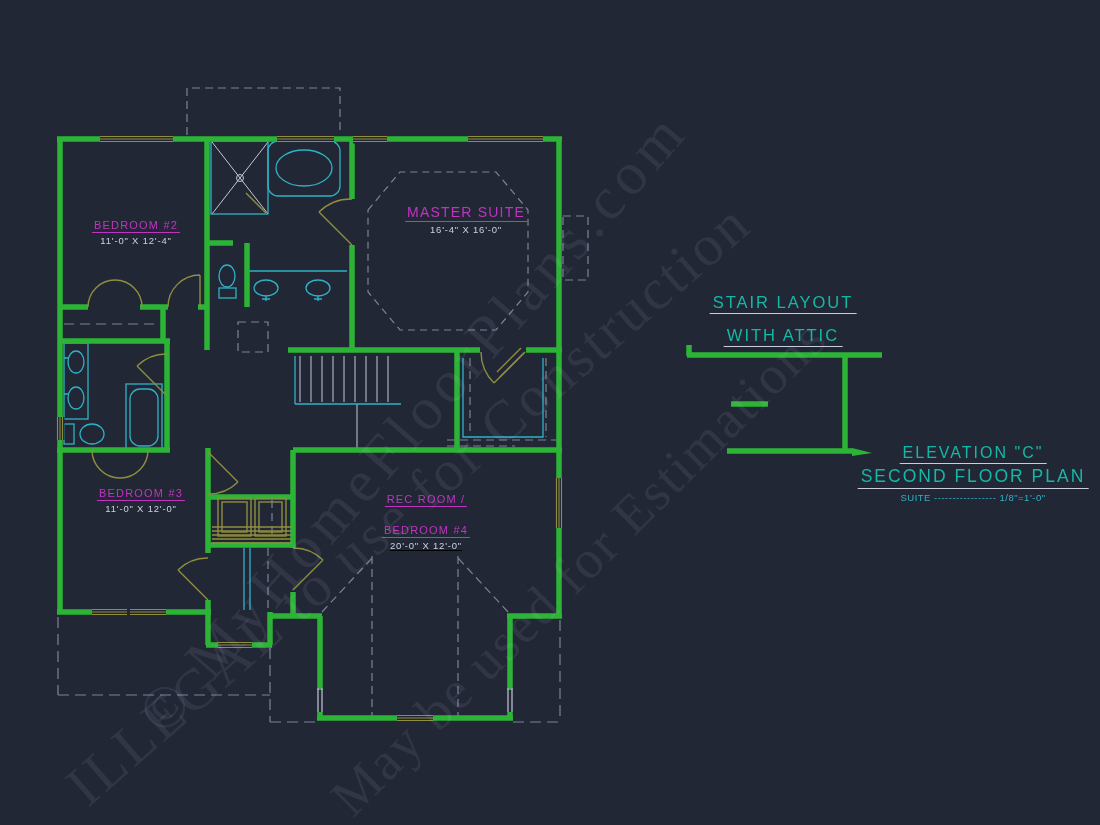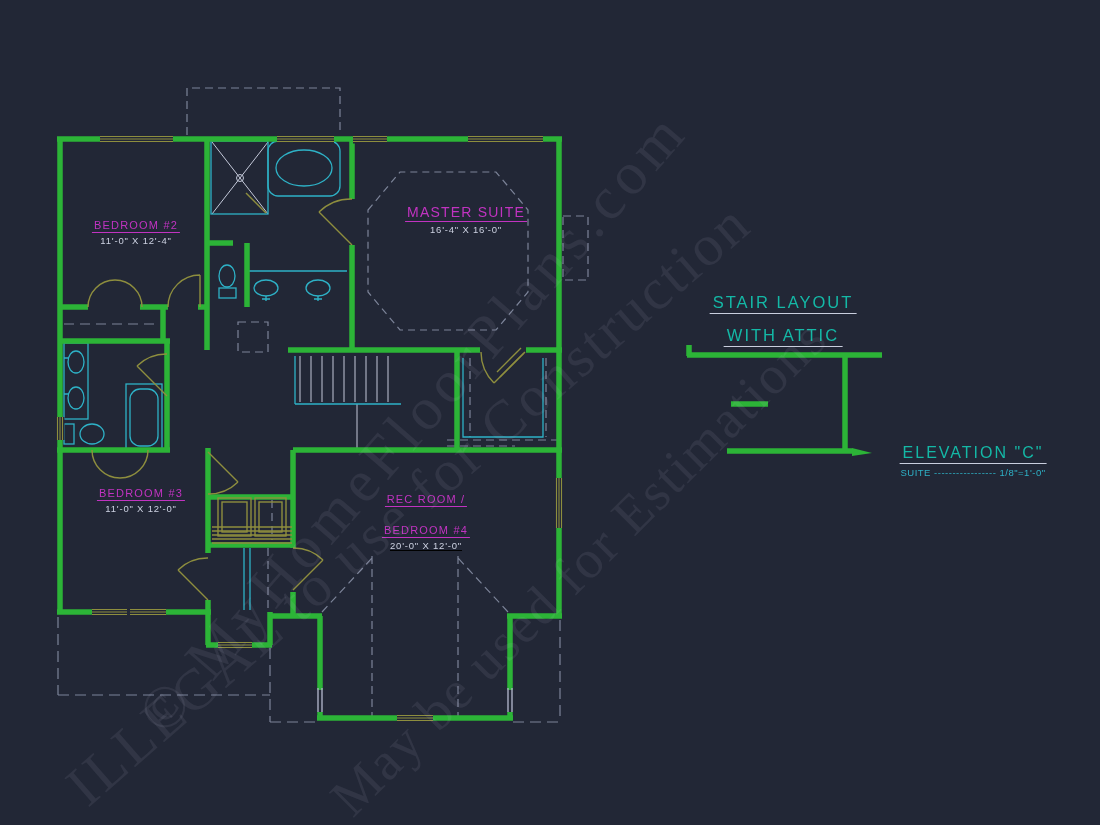--- a/index.html
+++ b/index.html
@@ -210,20 +210,21 @@
     <div class="room-dims">20'-0" X 12'-0"</div>
   </div>
 
   <div class="lbl" style="left:783px;top:293px;">
     <div><span class="big-title" style="font-size:16.5px;">STAIR LAYOUT</span></div>
     <div style="margin-top:12px;"><span class="big-title" style="font-size:16.5px;">WITH ATTIC</span></div>
   </div>
 
   <div class="lbl" style="left:973px;top:444px;">
     <div><span class="big-title" style="font-size:16px;">ELEVATION "C"</span></div>
+    <div style="margin-top:2px;"><span class="big-title" style="font-size:17.5px;">SECOND FLOOR PLAN</span></div>
     <div class="scale-line" style="margin-top:3px;">
       <span>SUITE</span>
       <span>-----------------</span>
       <span>1/8"=1'-0"</span>
     </div>
   </div>
 
   <div class="wm" style="left:150px;top:690px;font-size:60px;letter-spacing:6px;transform:rotate(-49deg);">© MyHomeFloorPlans.com</div>
   <div class="wm" style="left:75px;top:760px;font-size:58px;letter-spacing:3px;transform:rotate(-41deg);">ILLEGAL to use for Construction</div>
   <div class="wm" style="left:340px;top:775px;font-size:54px;letter-spacing:2px;transform:rotate(-45deg);">May be used for Estimations</div>

